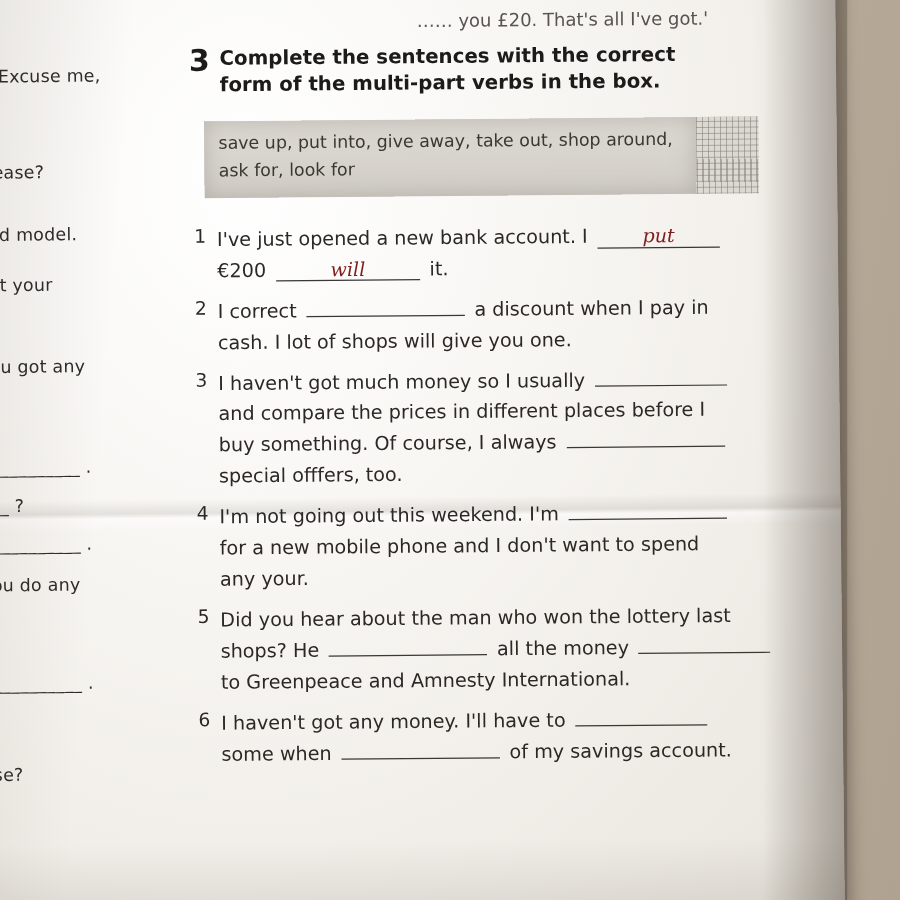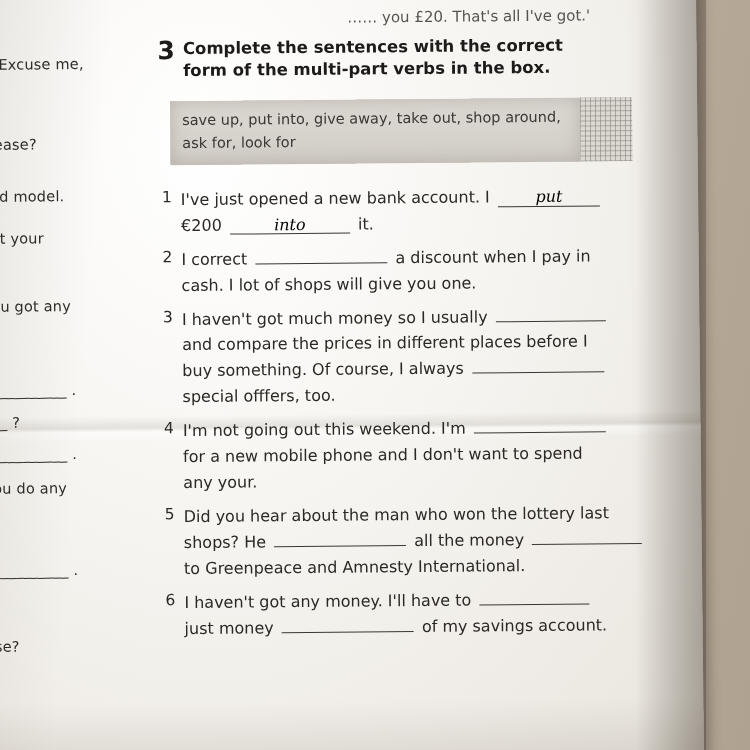--- a/index.html
+++ b/index.html
@@ -182,21 +182,21 @@
     vertical-align: baseline;
     margin: 0 3px;
   }
   .b-med   { width: 110px; }
   .b-long  { width: 132px; }
   
   .hand {
     display: inline-block;
     font-family: "DejaVu Serif", serif;
     font-style: italic;
-    color: #000000;
+    color: #7f1d1d;
     border-bottom: 1.4px solid #3a3734;
     text-align: center;
     margin: 0 3px;
     line-height: 1.1;
   }
   .h-put  { width: 102px; }
   .h-into { width: 120px; }
 </style>
 </head>
 <body>
@@ -235,38 +235,38 @@
     </div>
 
     <div class="wordbox">
       <div>save up,  put into,  give away,  take out,  shop around,</div>
       <div>ask for,  look for</div>
     </div>
 
     <div class="items" id="items">
         <div class="item">
           <div class="item-num">1</div>
-          <div class="item-body"><span>I've just opened a new bank account. I </span><span class="hand h-put">put</span><span> </span><br><span>€200 </span><span class="hand h-into">into</span><span> it.</span></div>
+          <div class="item-body"><span>I've just opened a new bank account. I </span><span class="hand h-put">put</span><span> </span><br><span>€200 </span><span class="hand h-into">will</span><span> it.</span></div>
         </div>
         <div class="item">
           <div class="item-num">2</div>
           <div class="item-body"><span>I correct </span><span class="blank b-long"></span><span> a discount when I pay in</span><br><span>cash. I lot of shops will give you one.</span></div>
         </div>
         <div class="item">
           <div class="item-num">3</div>
           <div class="item-body"><span>I haven't got much money so I usually </span><span class="blank b-med"></span><br><span>and compare the prices in different places before I</span><br><span>buy something. Of course, I always </span><span class="blank b-long"></span><br><span>special offfers, too.</span></div>
         </div>
         <div class="item">
           <div class="item-num">4</div>
           <div class="item-body"><span>I'm not going out this weekend. I'm </span><span class="blank b-long"></span><br><span>for a new mobile phone and I don't want to spend</span><br><span>any your.</span></div>
         </div>
         <div class="item">
           <div class="item-num">5</div>
           <div class="item-body"><span>Did you hear about the man who won the lottery last</span><br><span>shops? He </span><span class="blank b-long"></span><span> all the money </span><span class="blank b-med"></span><br><span>to Greenpeace and Amnesty International.</span></div>
         </div>
         <div class="item">
           <div class="item-num">6</div>
-          <div class="item-body"><span>I haven't got any money. I'll have to </span><span class="blank b-med"></span><br><span>just money </span><span class="blank b-long"></span><span> of my savings account.</span></div>
+          <div class="item-body"><span>I haven't got any money. I'll have to </span><span class="blank b-med"></span><br><span>some when </span><span class="blank b-long"></span><span> of my savings account.</span></div>
         </div>
       </div>
 
   </div>
 </div>
 
 </body></html>

